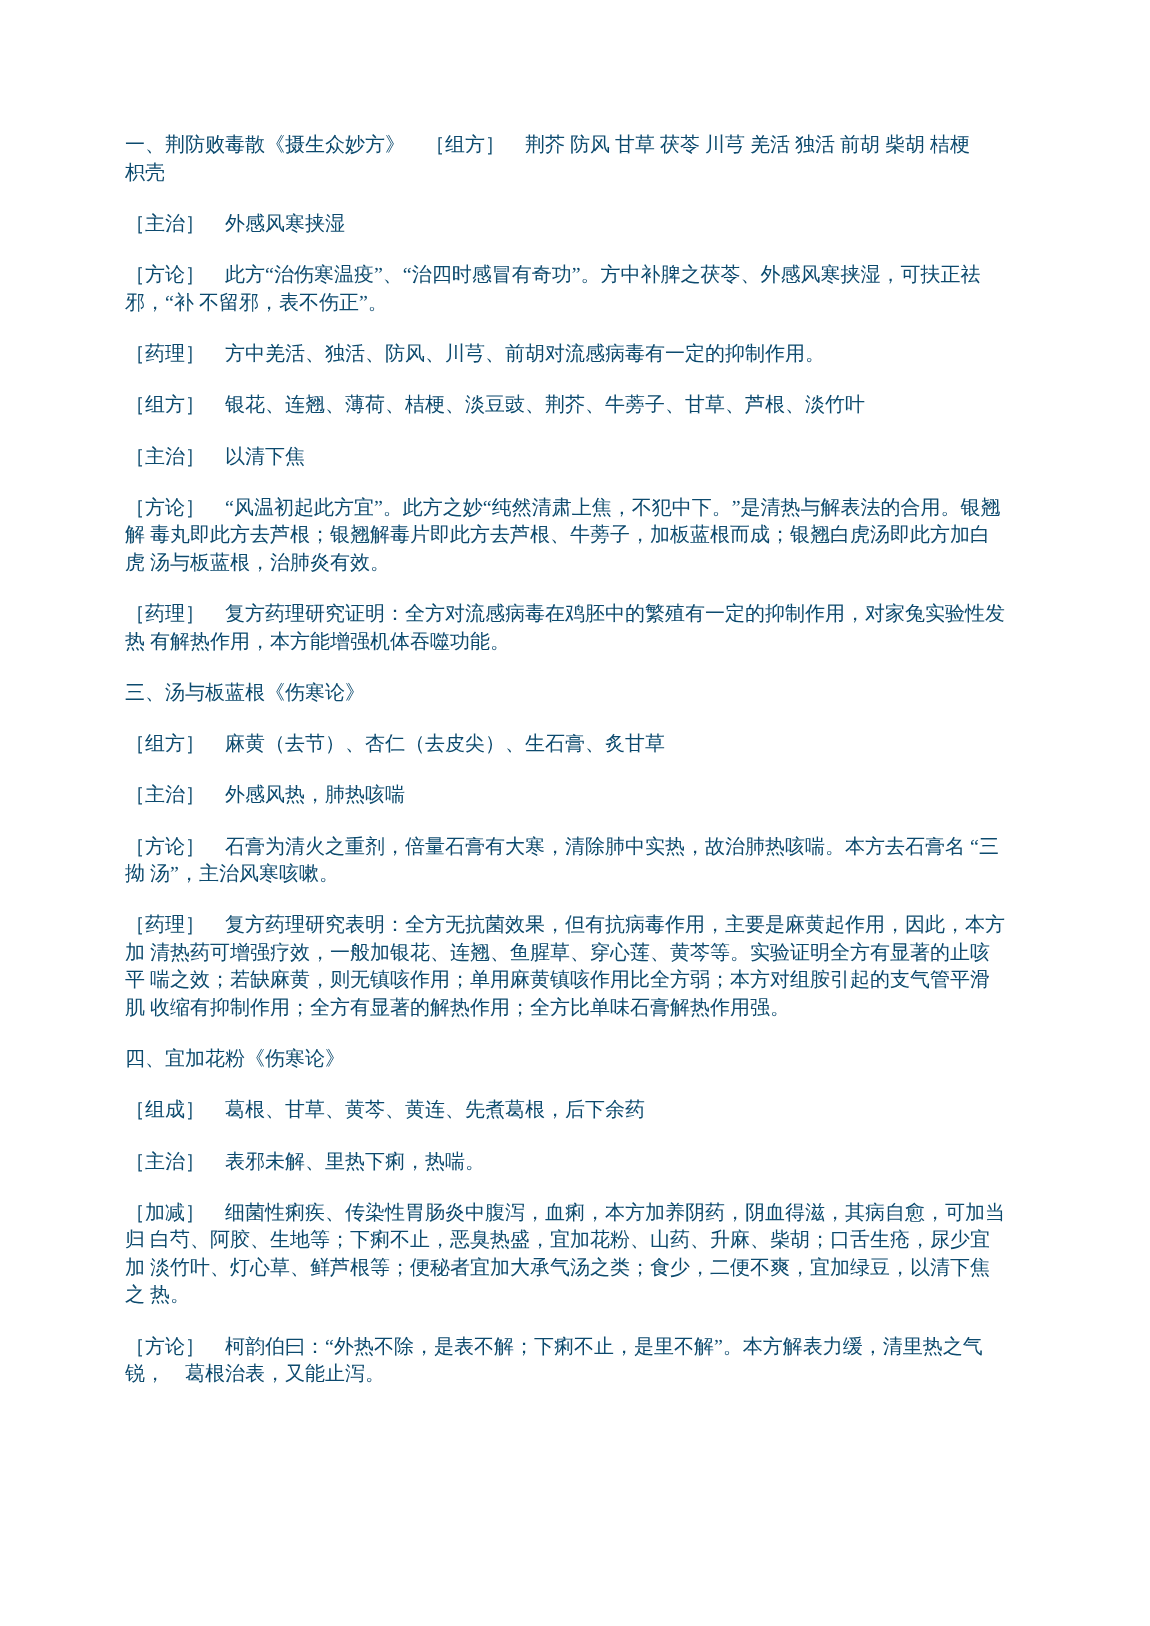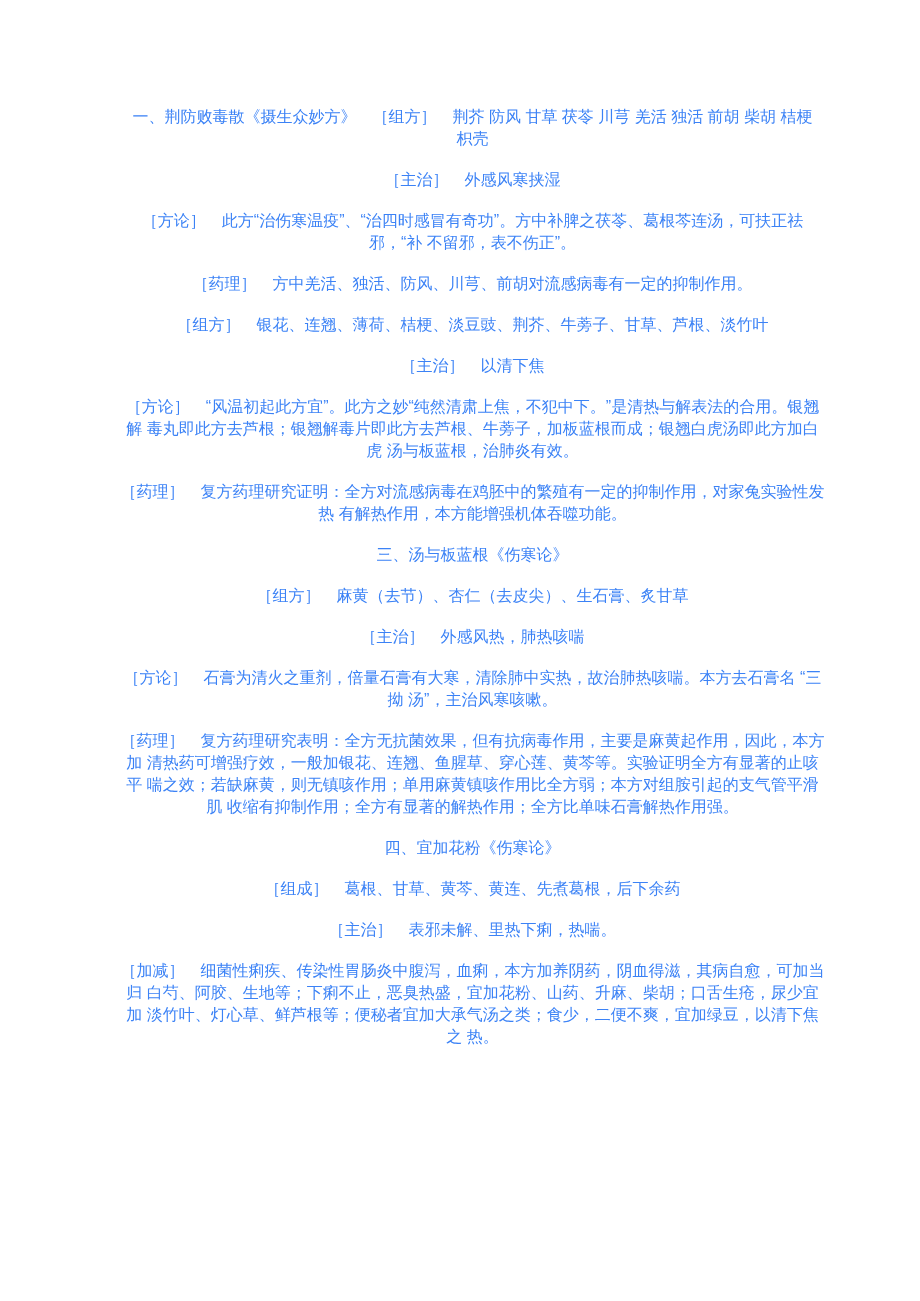--- a/index.html
+++ b/index.html
@@ -11,39 +11,38 @@
     width: 920px;
     height: 1301px;
     position: relative;
     overflow: hidden;
   }
   .doc-page {
     position: absolute;
     left: 100px;
     top: 106px;
     width: 745px;
-    color: #3b82f6;
-    font-family: Liberation Sans, sans-serif;
+    color: #0c4a6e;
+    font-family: Liberation Serif, serif;
     font-size: 16px;
     line-height: 22px;
-    text-align: center;
   }
   .doc-page p {
     margin: 0 0 19px 0;
     white-space: pre; 
   }
 </style>
 </head>
 <body>
 
 <div class="doc-page">
   <p>一、荆防败毒散《摄生众妙方》　［组方］　荆芥 防风 甘草 茯苓 川芎 羌活 独活 前胡 柴胡 桔梗
 枳壳</p>
   <p>［主治］　外感风寒挟湿</p>
-  <p>［方论］　此方“治伤寒温疫”、“治四时感冒有奇功”。方中补脾之茯苓、葛根芩连汤，可扶正祛
+  <p>［方论］　此方“治伤寒温疫”、“治四时感冒有奇功”。方中补脾之茯苓、外感风寒挟湿，可扶正祛
 邪，“补 不留邪，表不伤正”。</p>
   <p>［药理］　方中羌活、独活、防风、川芎、前胡对流感病毒有一定的抑制作用。</p>
 
   <p>［组方］　银花、连翘、薄荷、桔梗、淡豆豉、荆芥、牛蒡子、甘草、芦根、淡竹叶</p>
   <p>［主治］　以清下焦</p>
   <p>［方论］　“风温初起此方宜”。此方之妙“纯然清肃上焦，不犯中下。”是清热与解表法的合用。银翘
 解 毒丸即此方去芦根；银翘解毒片即此方去芦根、牛蒡子，加板蓝根而成；银翘白虎汤即此方加白
 虎 汤与板蓝根，治肺炎有效。</p>
   <p>［药理］　复方药理研究证明：全方对流感病毒在鸡胚中的繁殖有一定的抑制作用，对家兔实验性发
 热 有解热作用，本方能增强机体吞噬功能。</p>
@@ -58,13 +57,15 @@
 平 喘之效；若缺麻黄，则无镇咳作用；单用麻黄镇咳作用比全方弱；本方对组胺引起的支气管平滑
 肌 收缩有抑制作用；全方有显著的解热作用；全方比单味石膏解热作用强。</p>
 
   <p>四、宜加花粉《伤寒论》</p>
   <p>［组成］　葛根、甘草、黄芩、黄连、先煮葛根，后下余药</p>
   <p>［主治］　表邪未解、里热下痢，热喘。</p>
   <p>［加减］　细菌性痢疾、传染性胃肠炎中腹泻，血痢，本方加养阴药，阴血得滋，其病自愈，可加当
 归 白芍、阿胶、生地等；下痢不止，恶臭热盛，宜加花粉、山药、升麻、柴胡；口舌生疮，尿少宜
 加 淡竹叶、灯心草、鲜芦根等；便秘者宜加大承气汤之类；食少，二便不爽，宜加绿豆，以清下焦
 之 热。</p>
+  <p>［方论］　柯韵伯曰：“外热不除，是表不解；下痢不止，是里不解”。本方解表力缓，清里热之气
+锐，　葛根治表，又能止泻。</p>
 </div>
 
 </body></html>

